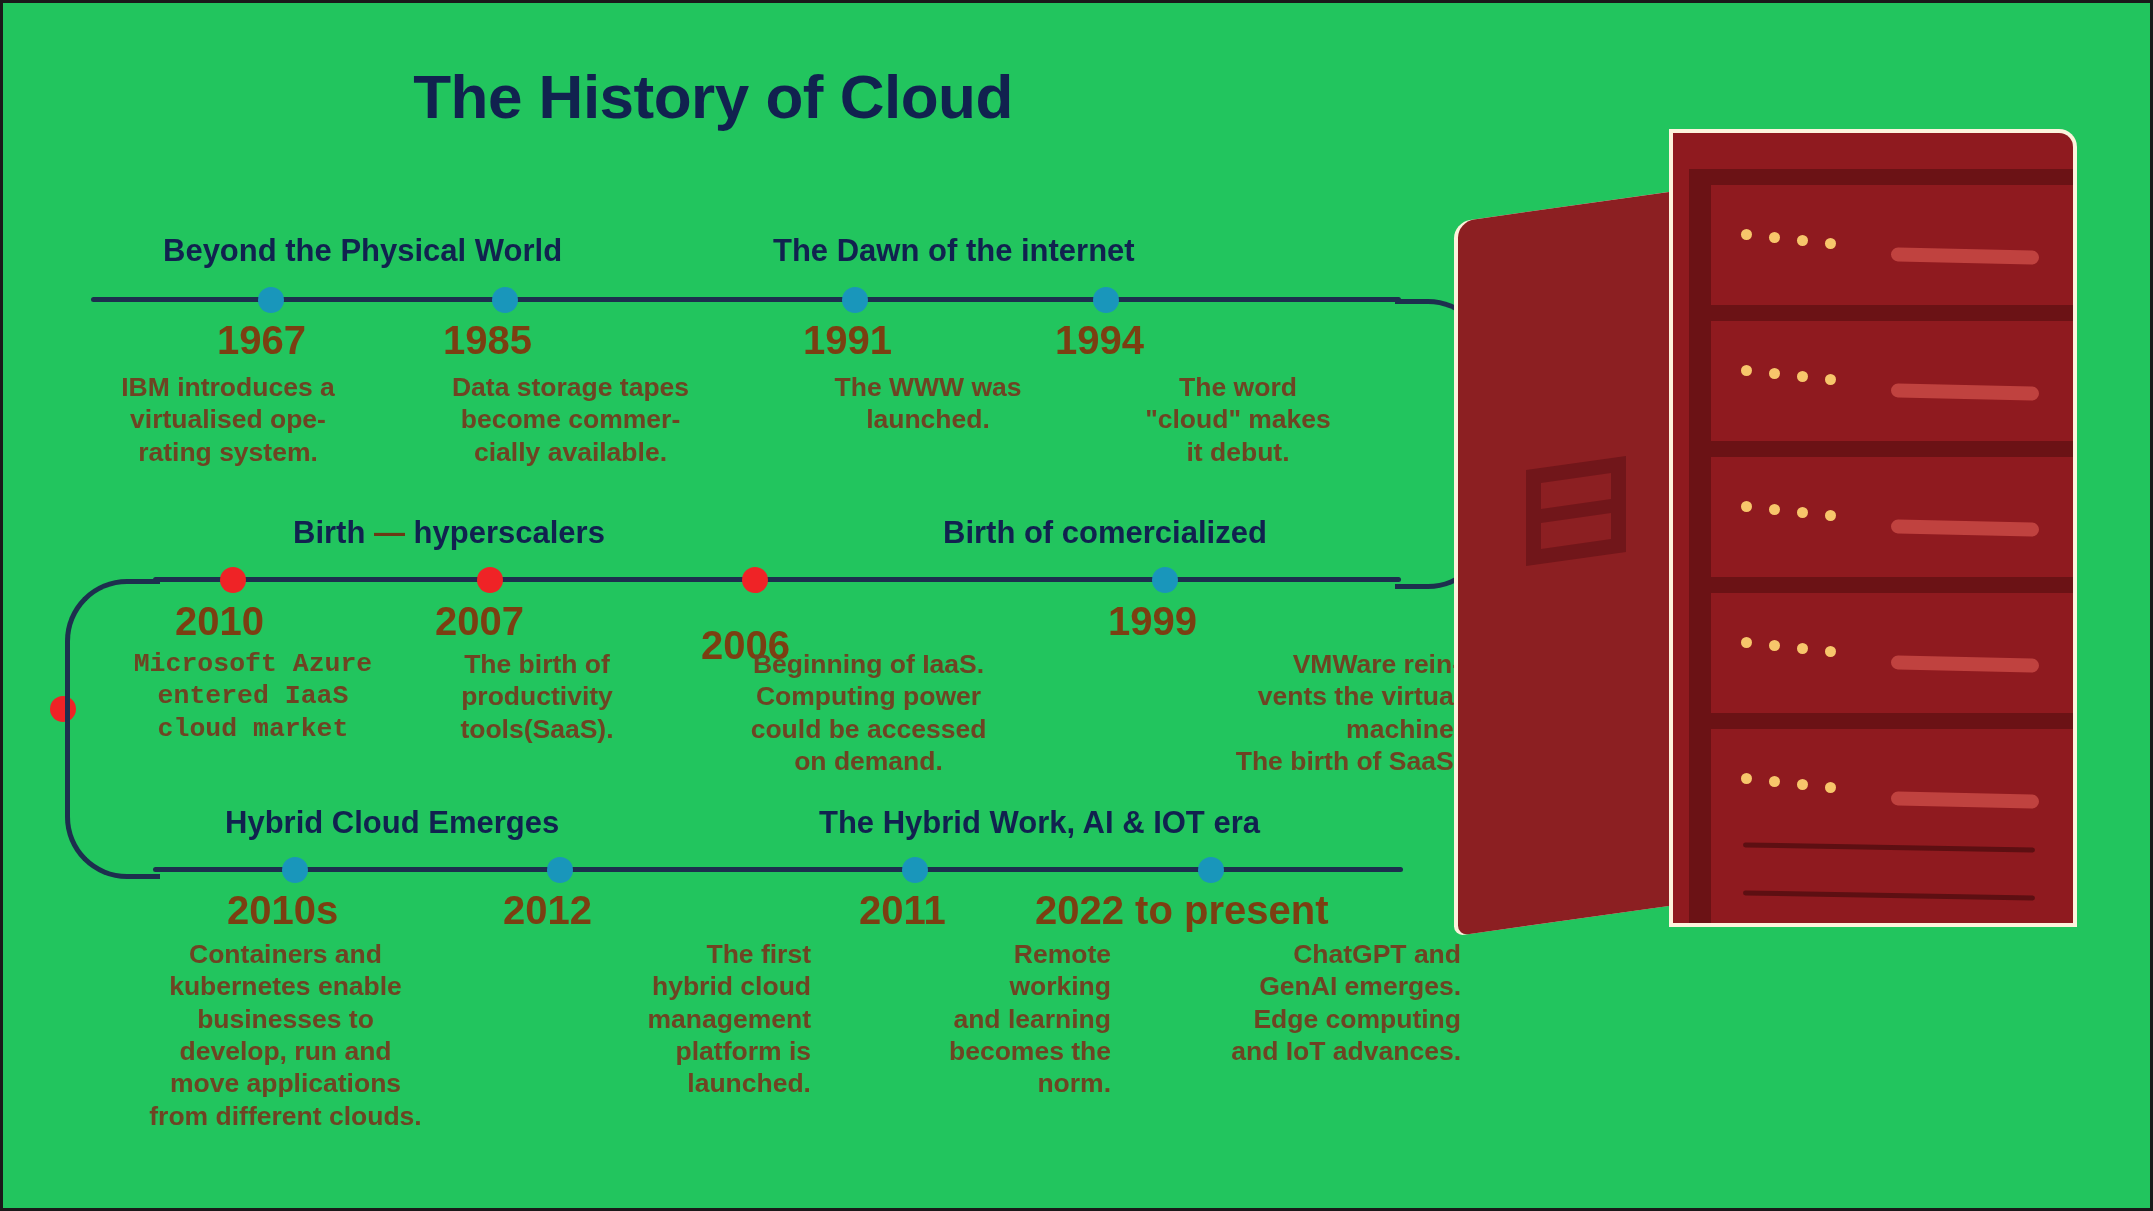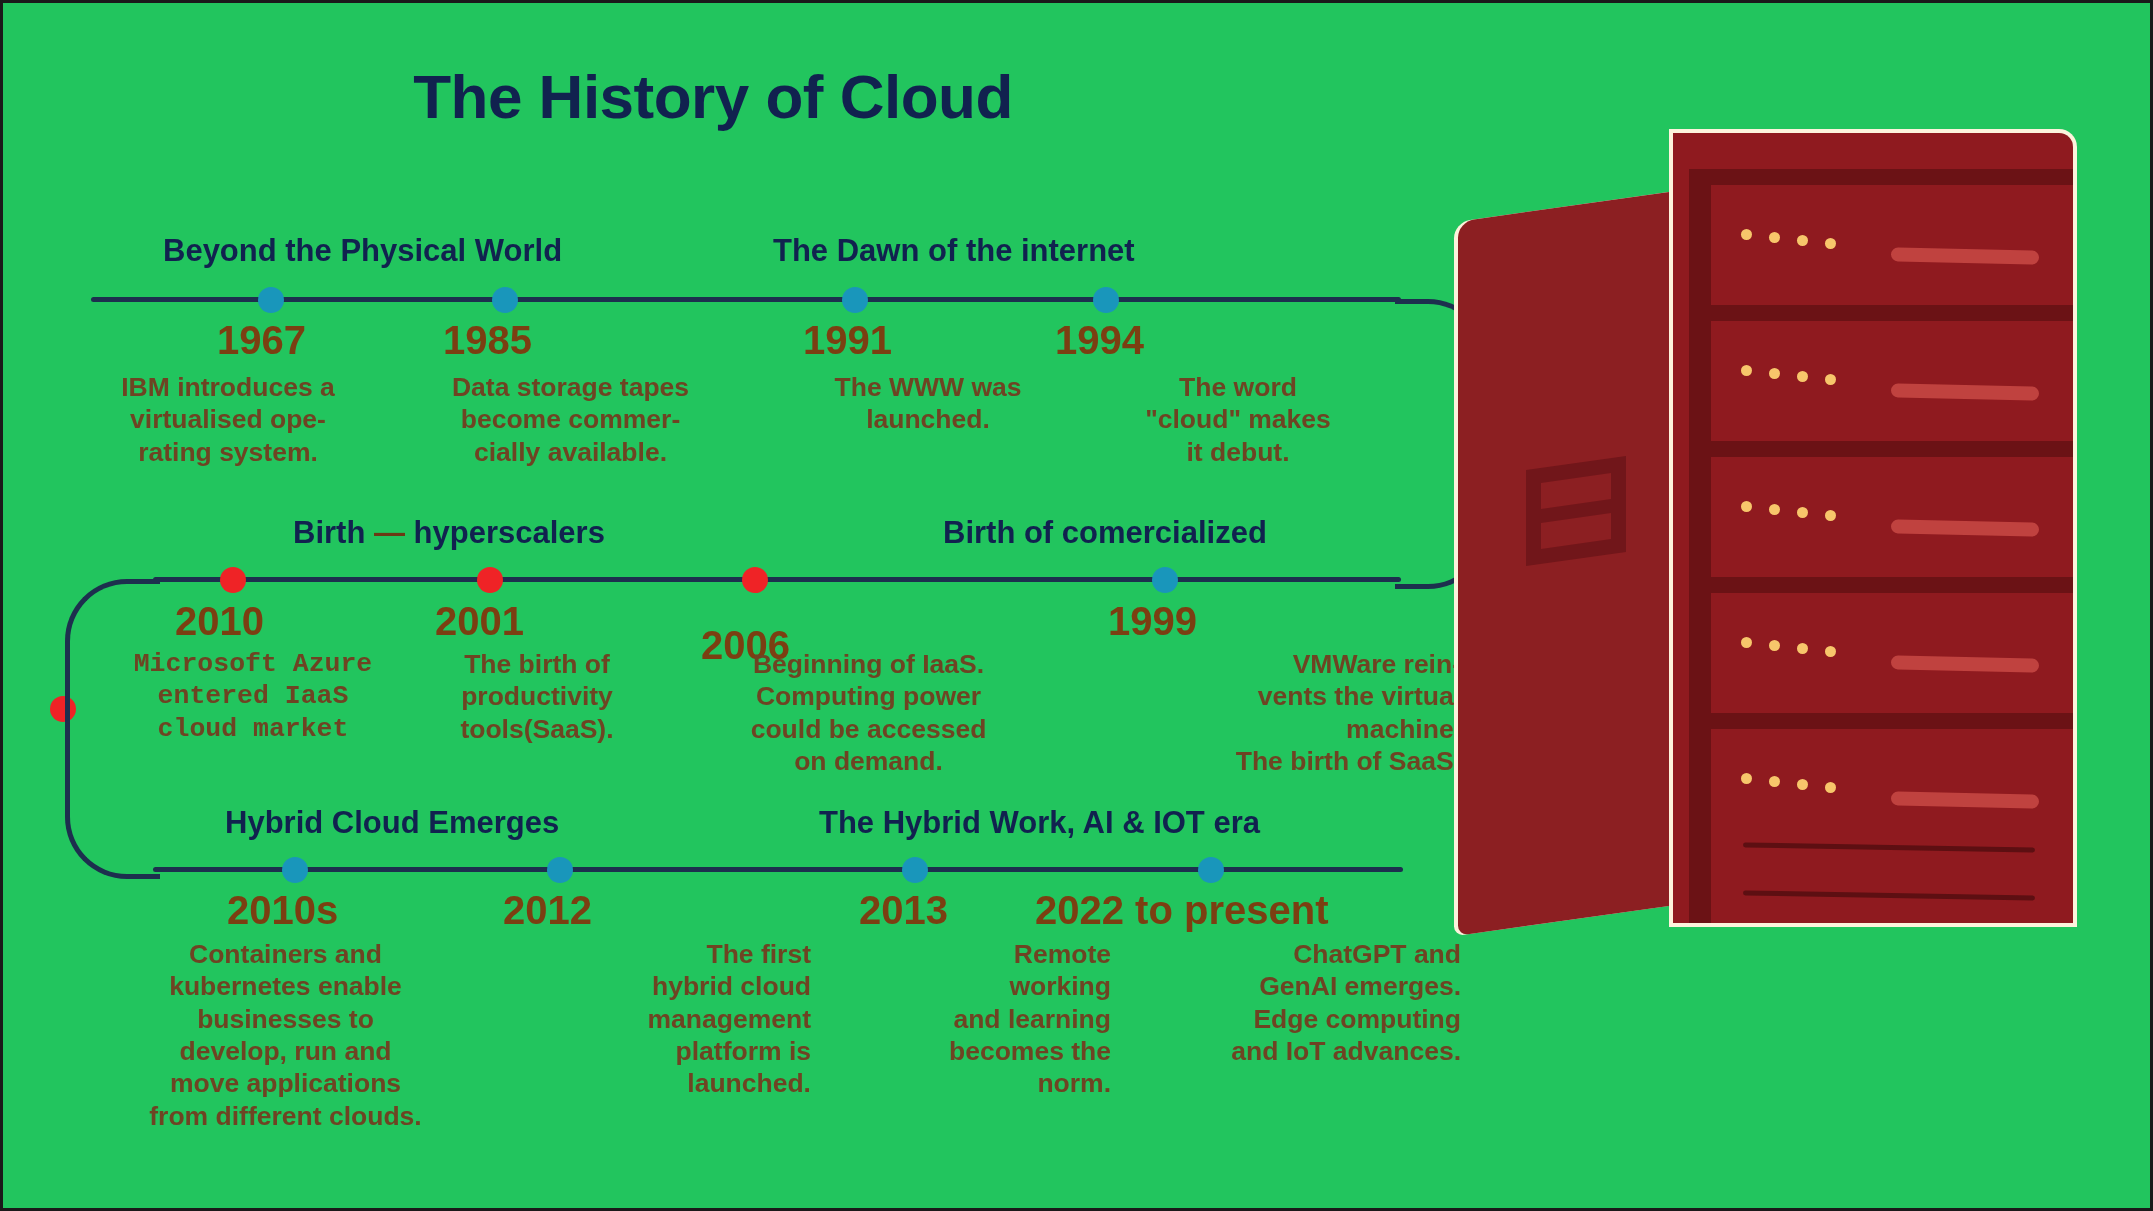--- a/index.html
+++ b/index.html
@@ -248,21 +248,21 @@
 
   <div class="dot red" style="left:230px; top:577px;"></div>
   <div class="dot red" style="left:487px; top:577px;"></div>
   <div class="dot red" style="left:752px; top:577px;"></div>
   <div class="dot teal" style="left:1162px; top:577px;"></div>
   <div class="dot red" style="left:60px; top:706px;"></div>
 
   <div id="elbow-left" class="curve"></div>
 
   <div class="year" style="left:172px; top:596px;">2010</div>
-  <div class="year" style="left:432px; top:596px;">2001</div>
+  <div class="year" style="left:432px; top:596px;">2007</div>
   <div class="year" style="left:698px; top:596px;margin-top:24px;">2006</div>
   <div class="year" style="left:1105px; top:596px;">1999</div>
 
   <div class="body-txt ctr" style="left:95px; top:645px; width:310px;font-family:Liberation Mono, monospace;">Microsoft Azure
 entered IaaS
 cloud market</div>
   <div class="body-txt ctr" style="left:400px; top:645px; width:268px;">The birth of
 productivity
 tools(SaaS).</div>
   <div class="body-txt ctr" style="left:678px; top:645px; width:375px;">Beginning of  IaaS.
@@ -279,21 +279,21 @@
 
   <div class="rail" style="left:150px; top:864px; width:1250px;"></div>
 
   <div class="dot teal" style="left:292px; top:867px;"></div>
   <div class="dot teal" style="left:557px; top:867px;"></div>
   <div class="dot teal" style="left:912px; top:867px;"></div>
   <div class="dot teal" style="left:1208px; top:867px;"></div>
 
   <div class="year" style="left:224px; top:885px;">2010s</div>
   <div class="year" style="left:500px; top:885px;">2012</div>
-  <div class="year" style="left:856px; top:885px;">2013</div>
+  <div class="year" style="left:856px; top:885px;">2011</div>
   <div class="year" style="left:1032px; top:885px;">2022 to present</div>
 
   <div class="body-txt ctr" style="left:70px; top:935px; width:425px;">Containers and
 kubernetes enable
 businesses to
 develop, run and
 move applications
 from different clouds.</div>
   <div class="body-txt lft" style="left:528px; top:935px; width:280px;">The first
 hybrid cloud

